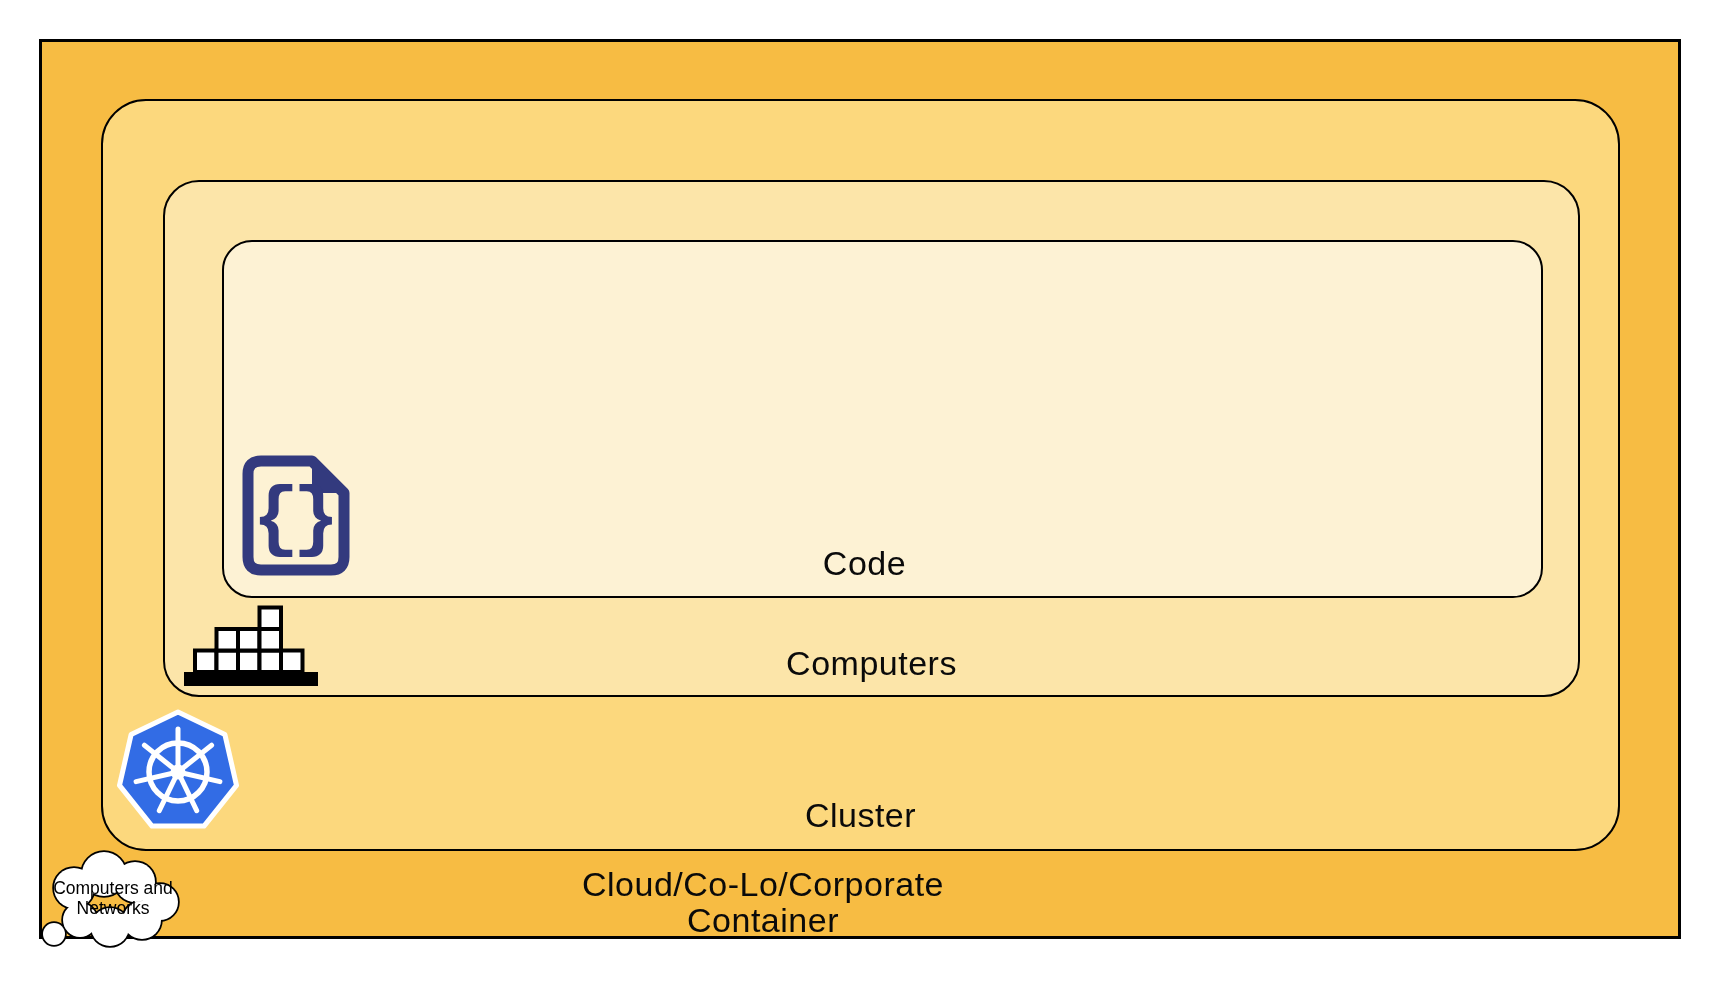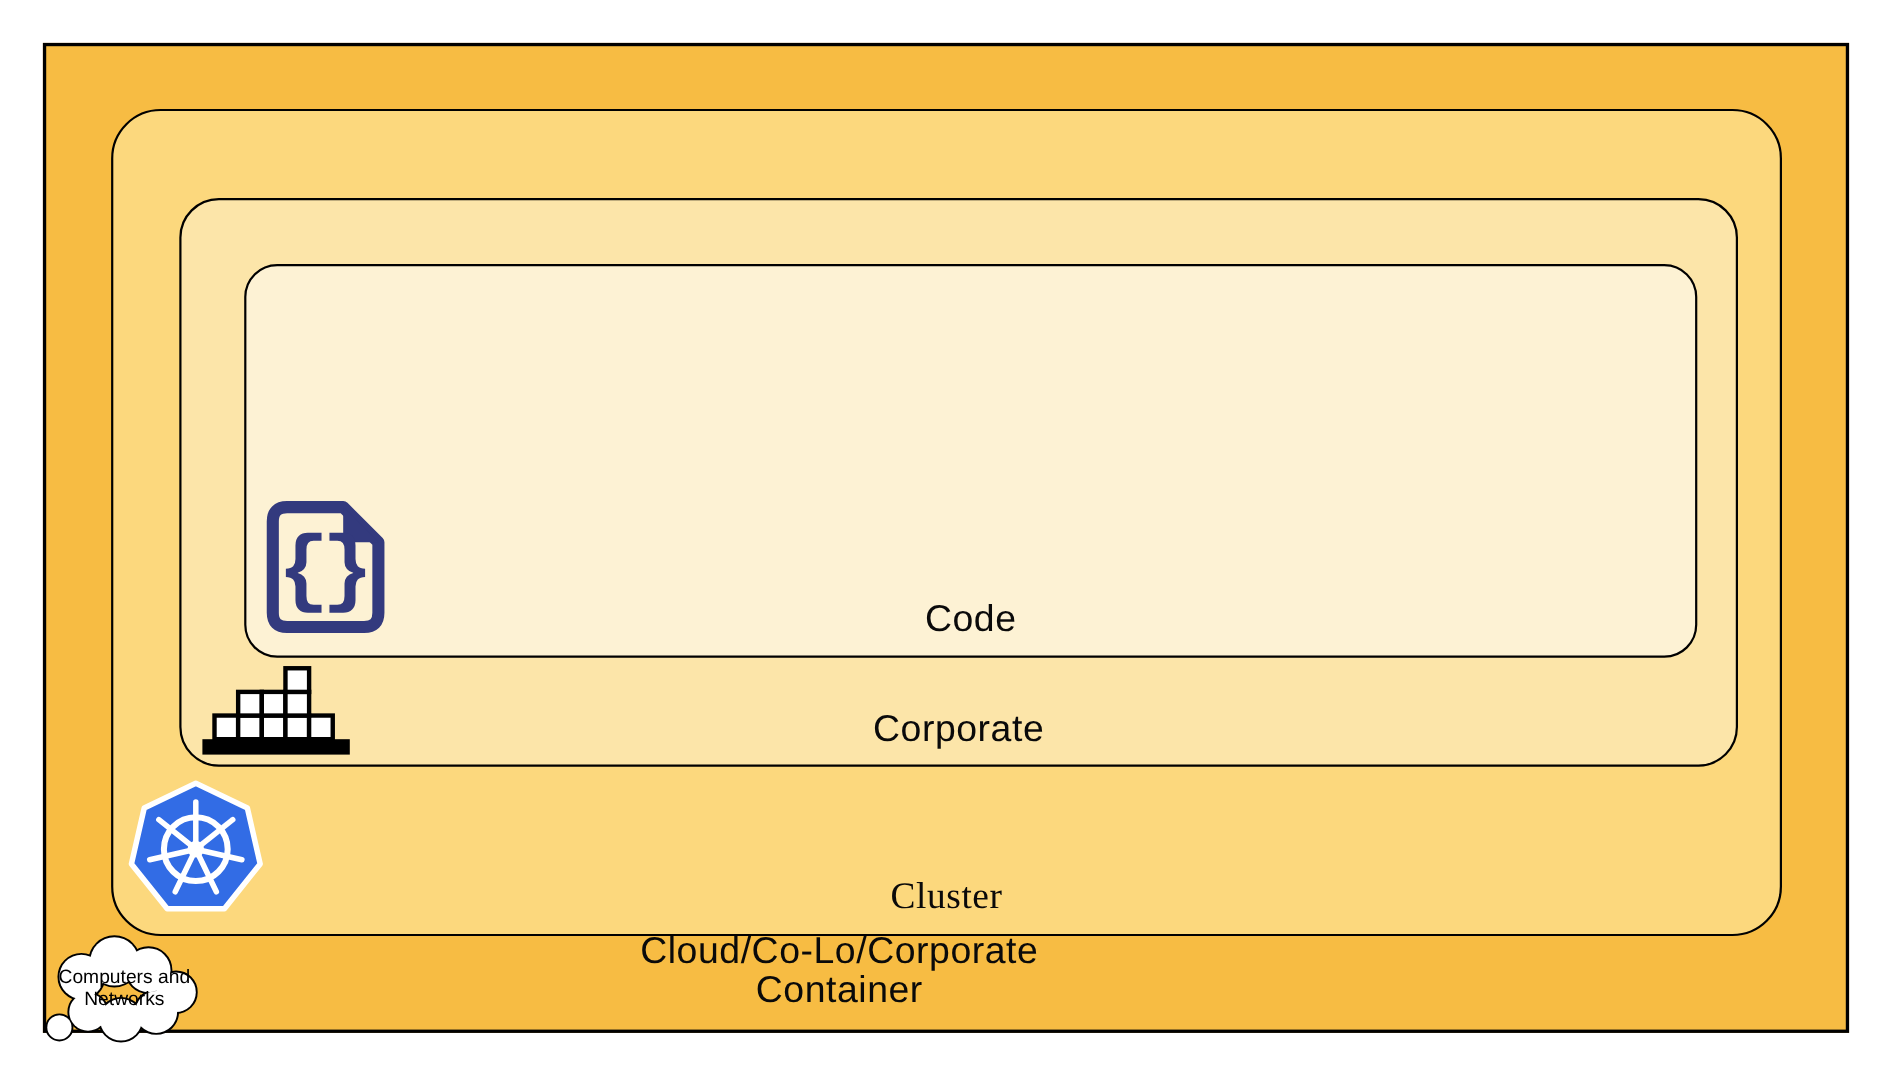--- a/index.html
+++ b/index.html
@@ -42,24 +42,24 @@
     border-radius: 30px;
   }
   .label {
     position: absolute;
     text-align: center;
     font-size: 34px;
     line-height: 36px;
     color: #0a0a0a;
     letter-spacing: 0.5px;
   }
-  .label-code      { left: 222px; width: 1321px; top: 545px; }
+  .label-code      { left: 204px; width: 1321px; top: 545px; }
   .label-container { left: 163px; width: 1417px; top: 645px; }
-  .label-cluster   { left: 101px; width: 1519px; top: 797px; font-family: Liberation Serif, serif; }
-  .label-cloud     { left: 39px;  width: 1448px; top: 846px; }
+  .label-cluster   { left: 101px; width: 1519px; top: 797px; }
+  .label-cloud     { left: 39px;  width: 1448px; top: 866px; }
   .icon { position: absolute; }
   #code-icon      { left: 234px; top: 452px; }
   #container-icon { left: 183px; top: 603px; }
   #k8s-icon       { left: 114px; top: 708px; }
   #cloud-icon     { left: 38px;  top: 850px; }
   .cloud-text {
     font-family: "Liberation Sans", "DejaVu Sans", sans-serif;
     font-size: 17.5px;
     fill: #000;
   }
@@ -73,21 +73,21 @@
 <body>
 
 <div class="canvas">
 
   <div class="box box-cloud"></div>
   <div class="box box-cluster"></div>
   <div class="box box-container"></div>
   <div class="box box-code"></div>
 
   <div class="label label-code">Code</div>
-  <div class="label label-container">Corporate</div>
+  <div class="label label-container">Computers</div>
   <div class="label label-cluster">Cluster</div>
   <div class="label label-cloud">
     <div>Cloud/Co-Lo/Corporate</div>
     <div>Container</div>
   </div>
 
   <svg id="code-icon" class="icon" width="124" height="128" viewBox="0 0 124 128" aria-hidden="true">
     <path d="M78 9 H27 Q14 9 14 22 V105 Q14 118 27 118 H97 Q110 118 110 105 V41 L78 9 Z" fill="none" stroke-width="11" stroke-linejoin="round" stroke="#333A7E"></path>
     <path d="M78 9 L110 41 L78 41 Z" fill="#333A7E"></path>
     <text class="brace" x="42" y="89" text-anchor="middle" fill="#333A7E">{</text>

